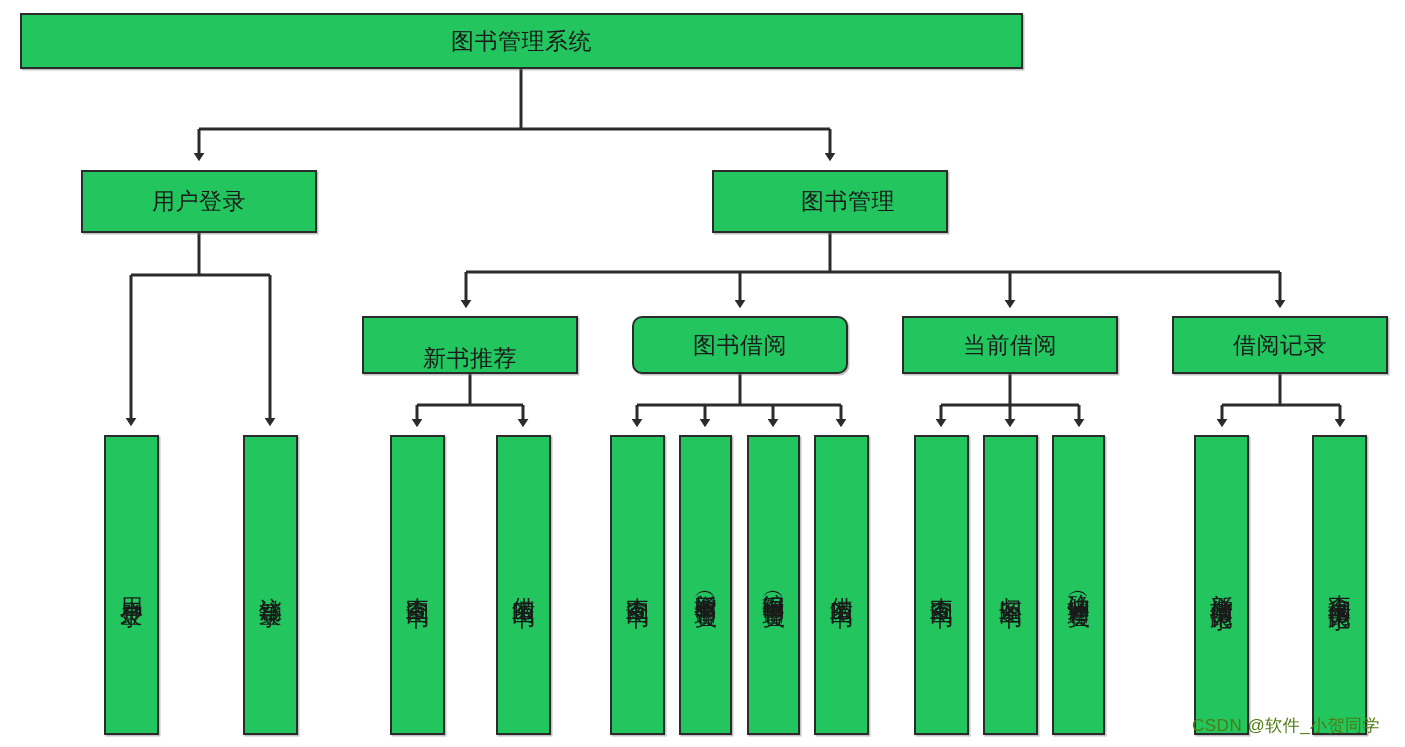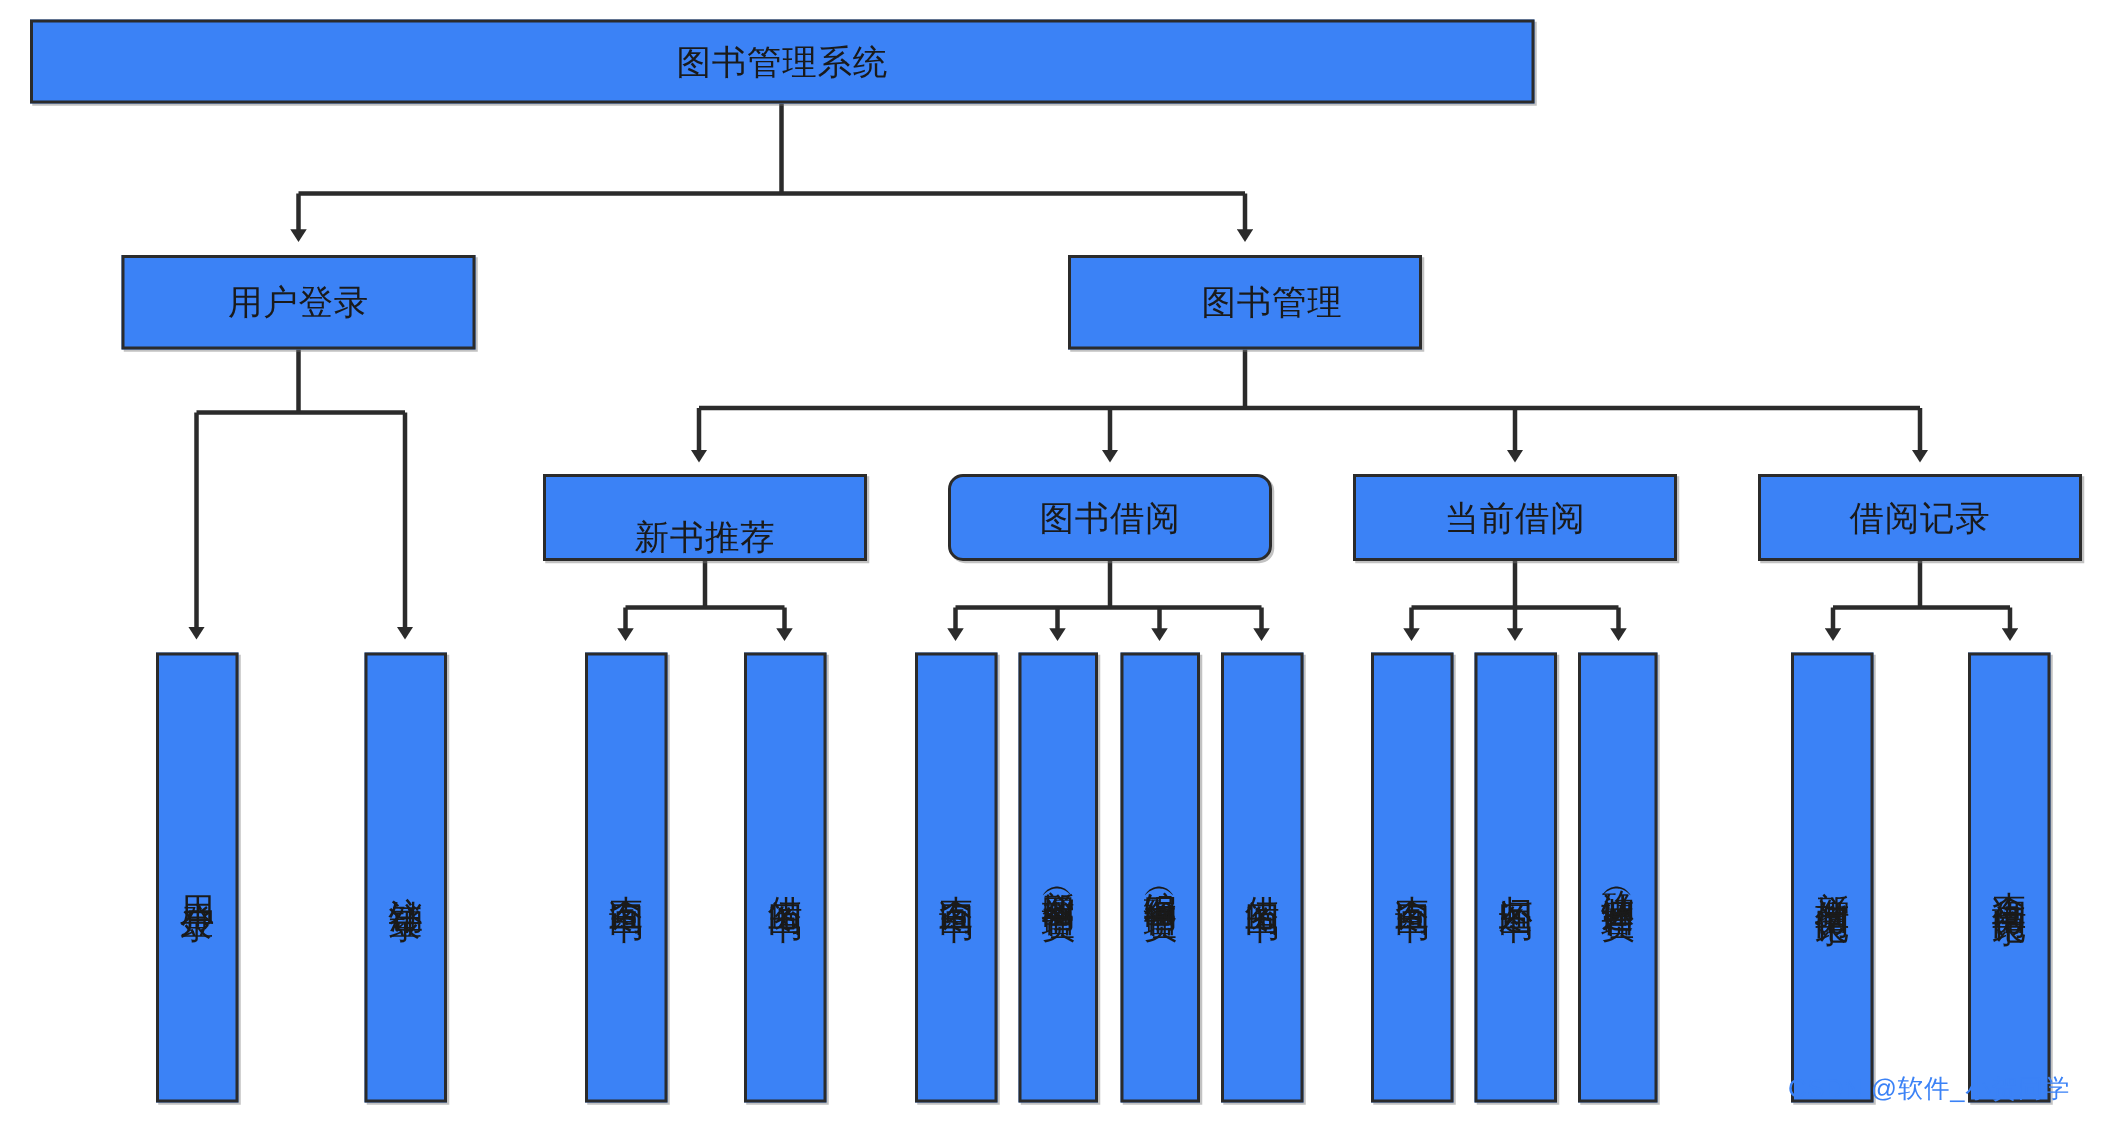--- a/index.html
+++ b/index.html
@@ -22,21 +22,21 @@
     left: 0;
     top: 0;
     width: 1405px;
     height: 747px;
     pointer-events: none;
   }
   .node {
     position: absolute;
     box-sizing: border-box;
     border: 2.5px solid #2b2b2b;
-    background: #3b82f6;
+    background: #22c55e;
     display: flex;
     align-items: center;
     justify-content: center;
     color: #1a1a1a;
     box-shadow: 1.5px 1.5px 0 rgba(120,120,120,0.45);
   }
   .node .lbl {
     display: block;
     line-height: 1.16;
     letter-spacing: 0.5px;
@@ -62,21 +62,21 @@
     line-height: 1.18;
     letter-spacing: 3px;
     text-align: center;
   }
   .v-node.tall .lbl {
     font-size: 22px;
     letter-spacing: 2px;
   }
   .watermark {
     position: absolute;
-    color: #3b82f6;
+    color: #4d7c0f;
     font-size: 17px;
     letter-spacing: 0.5px;
     white-space: nowrap;
     user-select: none;
   }
 </style>
 </head>
 <body>
 
 <div id="canvas">

